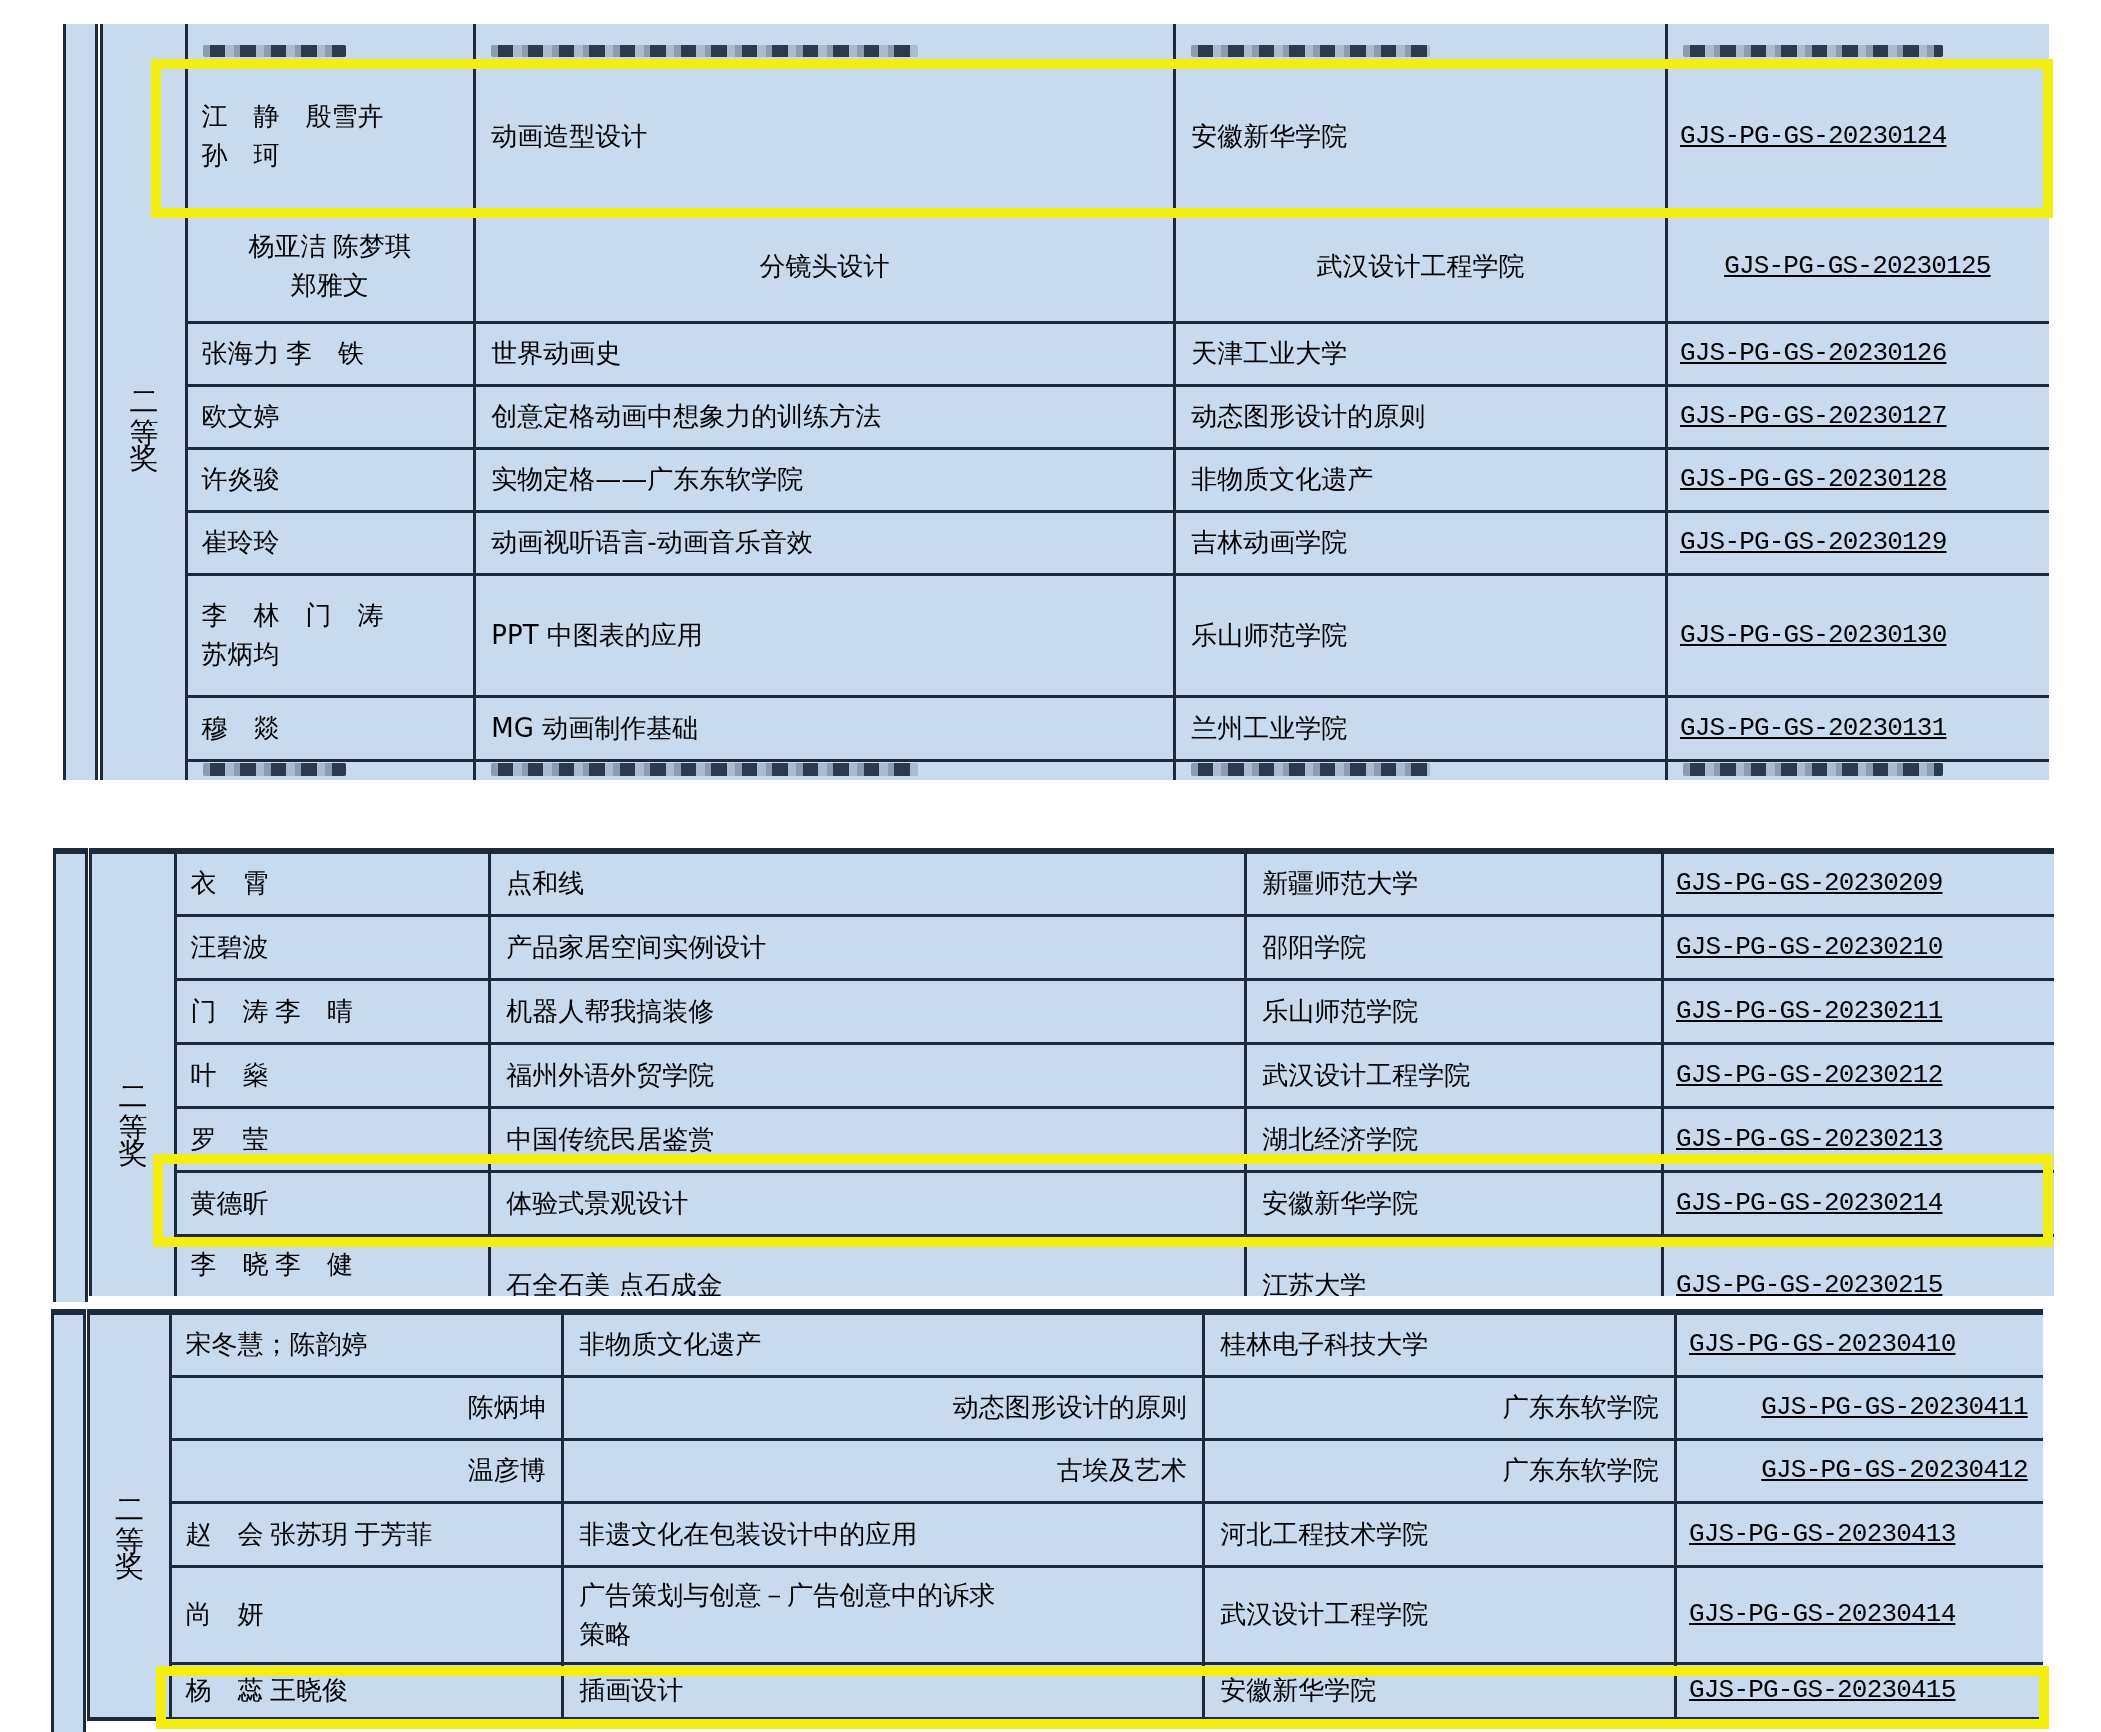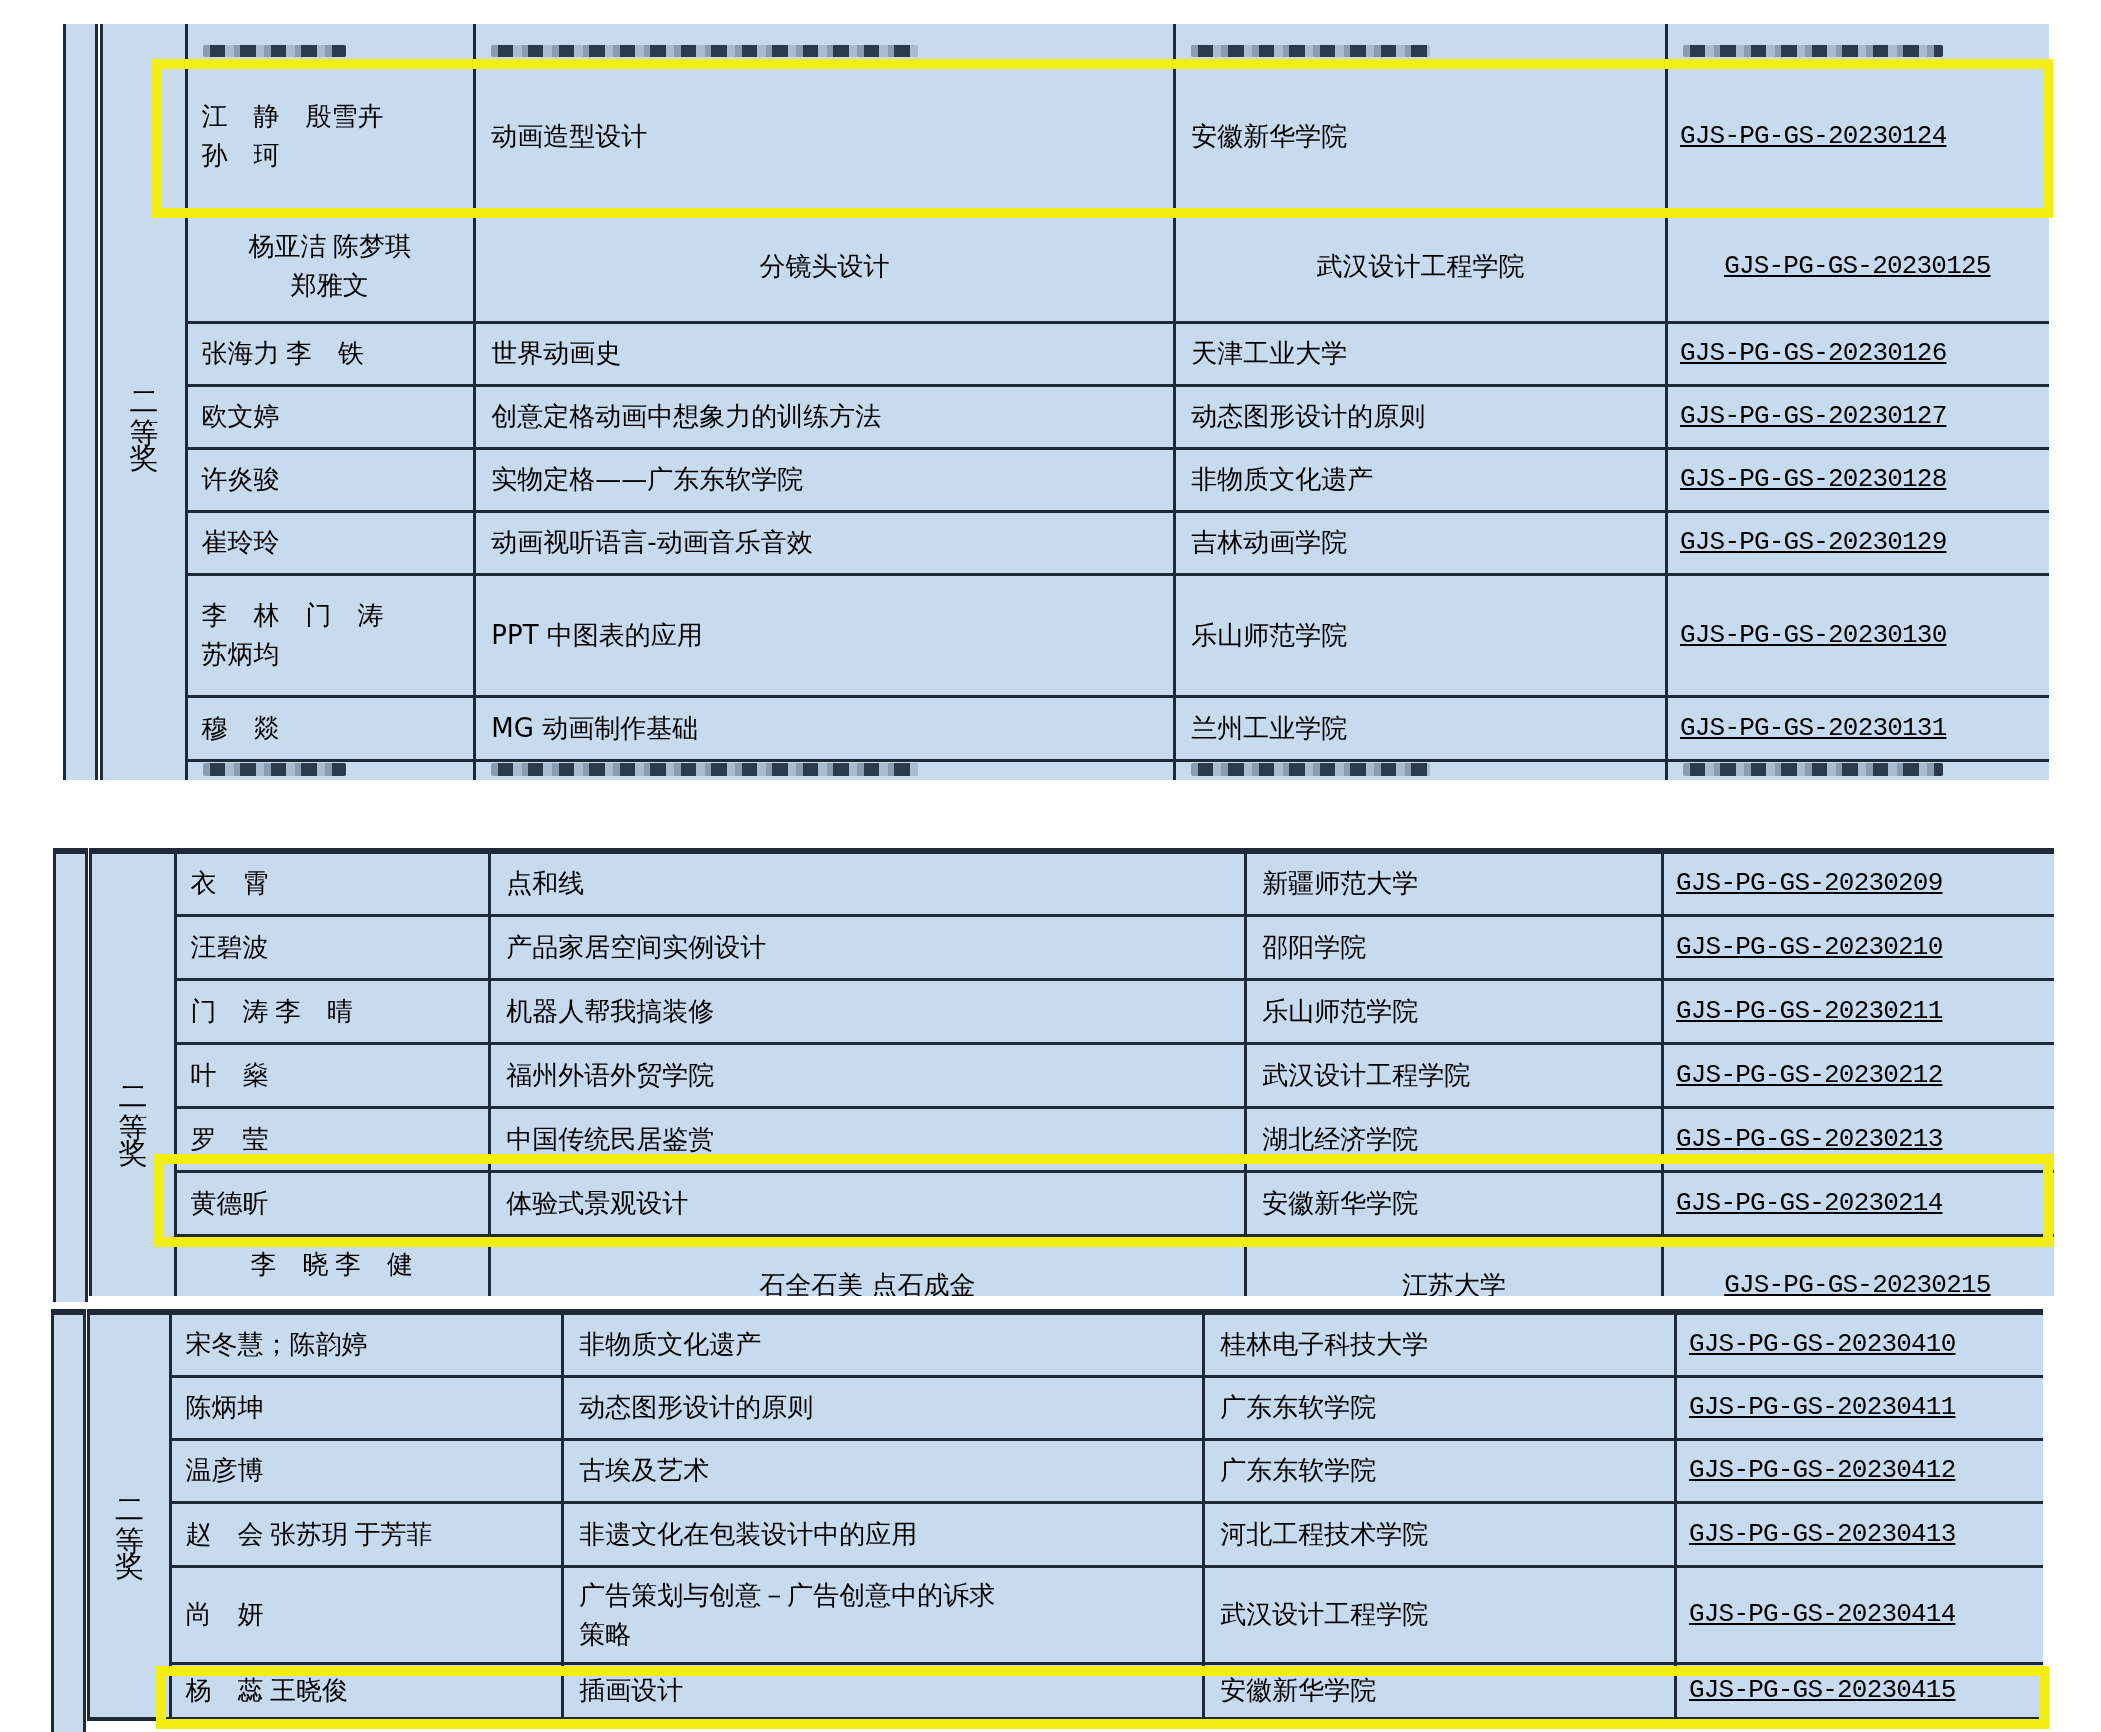--- a/index.html
+++ b/index.html
@@ -38,29 +38,29 @@
   #t1 tbody tr:nth-child(1){height:40px;}
   #t1 tbody tr:nth-child(2){height:148px;}
   #t1 tbody tr:nth-child(3){height:112px;text-align:center;}
   #t1 tbody tr:nth-child(4),#t1 tbody tr:nth-child(5),
   #t1 tbody tr:nth-child(6),#t1 tbody tr:nth-child(7){height:63px;}
   #t1 tbody tr:nth-child(8){height:122px;}
   #t1 tbody tr:nth-child(9){height:64px;}
   #t1 tbody tr:nth-child(10){height:34px;}
 
   #t2 tbody tr{height:64px;}
-  #t2 tbody tr:nth-child(7){height:119px;text-align:center;}
+  #t2 tbody tr:nth-child(7){height:119px;}
   #t2 tbody tr:nth-child(7) td{vertical-align:top;}
   #t2 tbody tr:nth-child(7) td.name-cell{padding-top:8.5px !important;}
   #t2 tbody tr:nth-child(7) td.title-cell,
   #t2 tbody tr:nth-child(7) td.university-cell,
   #t2 tbody tr:nth-child(7) td.code-cell{padding-top:29px !important;}
 
   #t3 tbody tr:nth-child(1){height:64px;}
-  #t3 tbody tr:nth-child(2),#t3 tbody tr:nth-child(3){height:63px;}
+  #t3 tbody tr:nth-child(2),#t3 tbody tr:nth-child(3){height:63px;text-align:right;}
   #t3 tbody tr:nth-child(4){height:64px;}
   #t3 tbody tr:nth-child(5){height:97px;}
   #t3 tbody tr:nth-child(6){height:49px;}
 
   
   .remnant-cell{padding:0 15.3px !important;}
   .remnant-cell.top{vertical-align:bottom;}
   .remnant-cell.top .remnant{margin-bottom:3.4px;}
   .remnant-cell.bottom{vertical-align:top;}
   .remnant-cell.bottom .remnant{margin-top:1.7px;}

